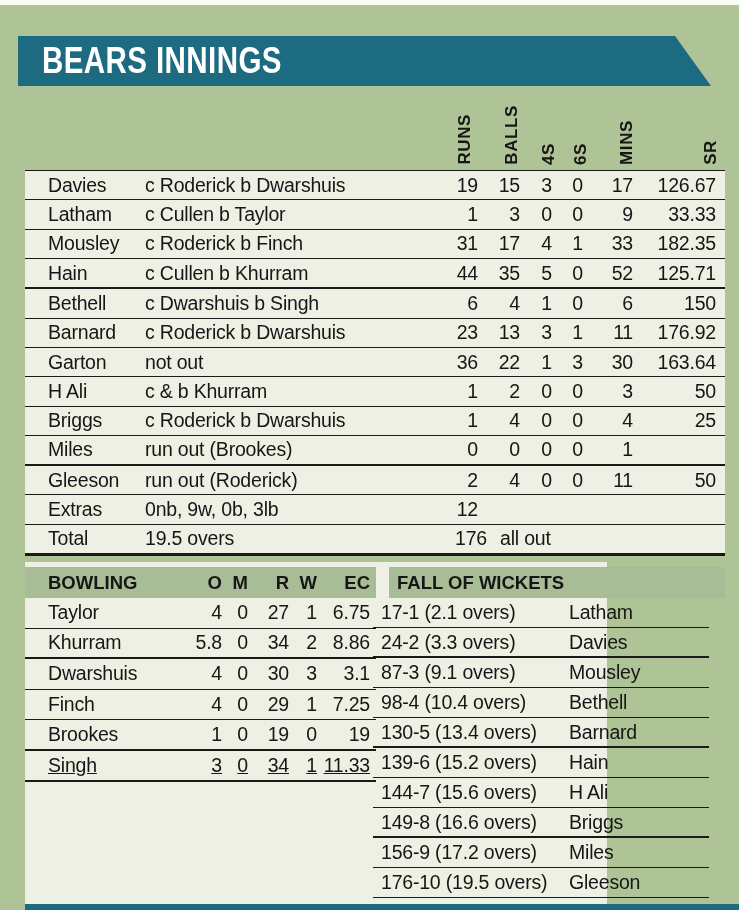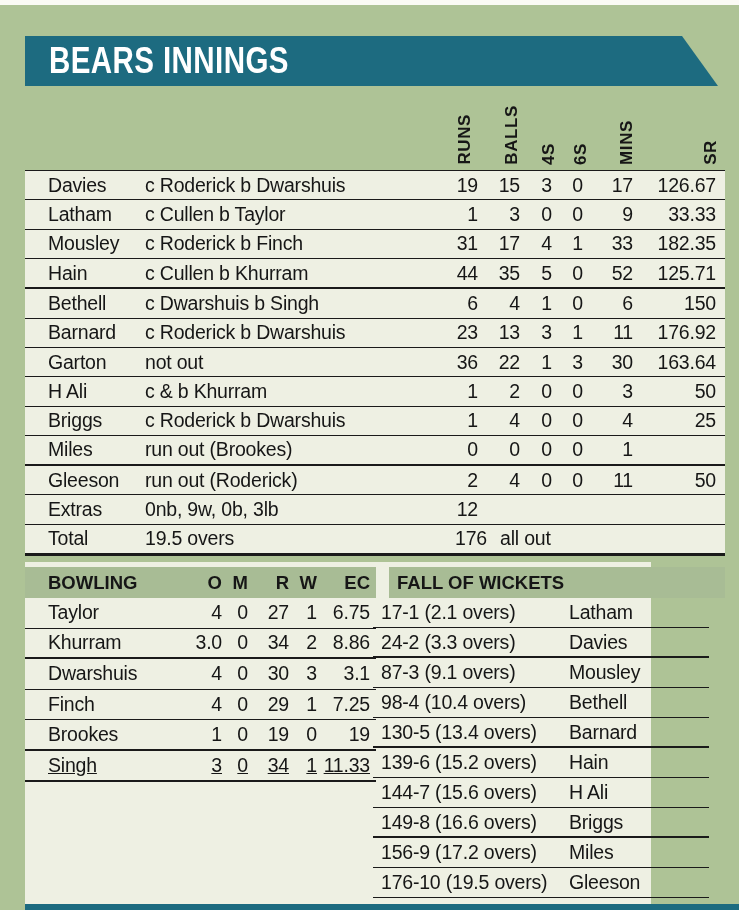--- a/index.html
+++ b/index.html
@@ -6,21 +6,21 @@
   body{
     width:739px;height:910px;position:relative;overflow:hidden;
     background:#aec396;
     font-family:"Liberation Sans", sans-serif;
     color:#161616;
     -webkit-font-smoothing:antialiased;
   }
   .top-strip{position:absolute;left:0;top:0;width:739px;height:5px;background:#fafaf4;}
   
   .banner{
-    position:absolute;left:25px;top:36px;width:693px;height:50px;
+    position:absolute;left:18px;top:36px;width:693px;height:50px;
     background:#1d6b80;
     clip-path:polygon(0 0, calc(100% - 36px) 0, 100% 100%, 0 100%);
     display:flex;align-items:center;
   }
   .banner-title{
     color:#ffffff;font-weight:800;font-size:36px;line-height:1;
     letter-spacing:.5px;margin-left:24px;
     transform:scaleX(.82);transform-origin:left center;white-space:nowrap;
   }
   
@@ -40,21 +40,21 @@
   .batting .brow:nth-child(4){border-bottom-width:2.5px;}
   .batting .brow:nth-child(10){border-bottom-width:2.5px;}
   .batting .brow:last-child{border-bottom-width:3px;}
   .c{display:block;white-space:nowrap;}
   .name{width:120px;padding-left:23px;box-sizing:border-box;}
   .dis{flex:1;min-width:0;}
   .n{text-align:right;}
   .w45{width:45px;} .w42{width:42px;} .w32{width:32px;} .w31{width:31px;} .w50{width:50px;} .w83{width:83px;margin-right:9px;}
   .note{width:238px;padding-left:13px;box-sizing:border-box;}
   
-  .lower{position:absolute;left:25px;top:562px;width:582px;height:342px;background:#eef0e3;padding-left:44px;}
+  .lower{position:absolute;left:25px;top:562px;width:582px;height:342px;background:#eef0e3;}
   .band{
     position:absolute;top:5px;height:31px;background:#a8bc95;
     display:flex;align-items:center;font-weight:bold;font-size:18.5px;box-sizing:border-box;
   }
   .bowl-band{left:0;width:351px;}
   .fow-band{left:364px;width:336px;padding-left:8px;}
   .bowl-rows{position:absolute;left:0;top:36px;width:351px;}
   .bowl-row{display:flex;align-items:center;height:30.6px;border-bottom:1px solid #1a1a1a;box-sizing:border-box;font-size:19.5px;letter-spacing:-.2px;}
   .bowl-rows .bowl-row:nth-child(2),.bowl-rows .bowl-row:nth-child(5){border-bottom-width:2.5px;}
   .bowl-rows .bowl-row:last-child{border-bottom-width:2px;text-decoration:underline;}
@@ -230,21 +230,21 @@
       <div class="bowl-row">
         <span class="c bname">Taylor</span>
         <span class="c n wO">4</span>
         <span class="c n wM">0</span>
         <span class="c n wR">27</span>
         <span class="c n wW">1</span>
         <span class="c n wEC">6.75</span>
       </div>
       <div class="bowl-row">
         <span class="c bname">Khurram</span>
-        <span class="c n wO">3.0</span>
+        <span class="c n wO">5.8</span>
         <span class="c n wM">0</span>
         <span class="c n wR">34</span>
         <span class="c n wW">2</span>
         <span class="c n wEC">8.86</span>
       </div>
       <div class="bowl-row">
         <span class="c bname">Dwarshuis</span>
         <span class="c n wO">4</span>
         <span class="c n wM">0</span>
         <span class="c n wR">30</span>

